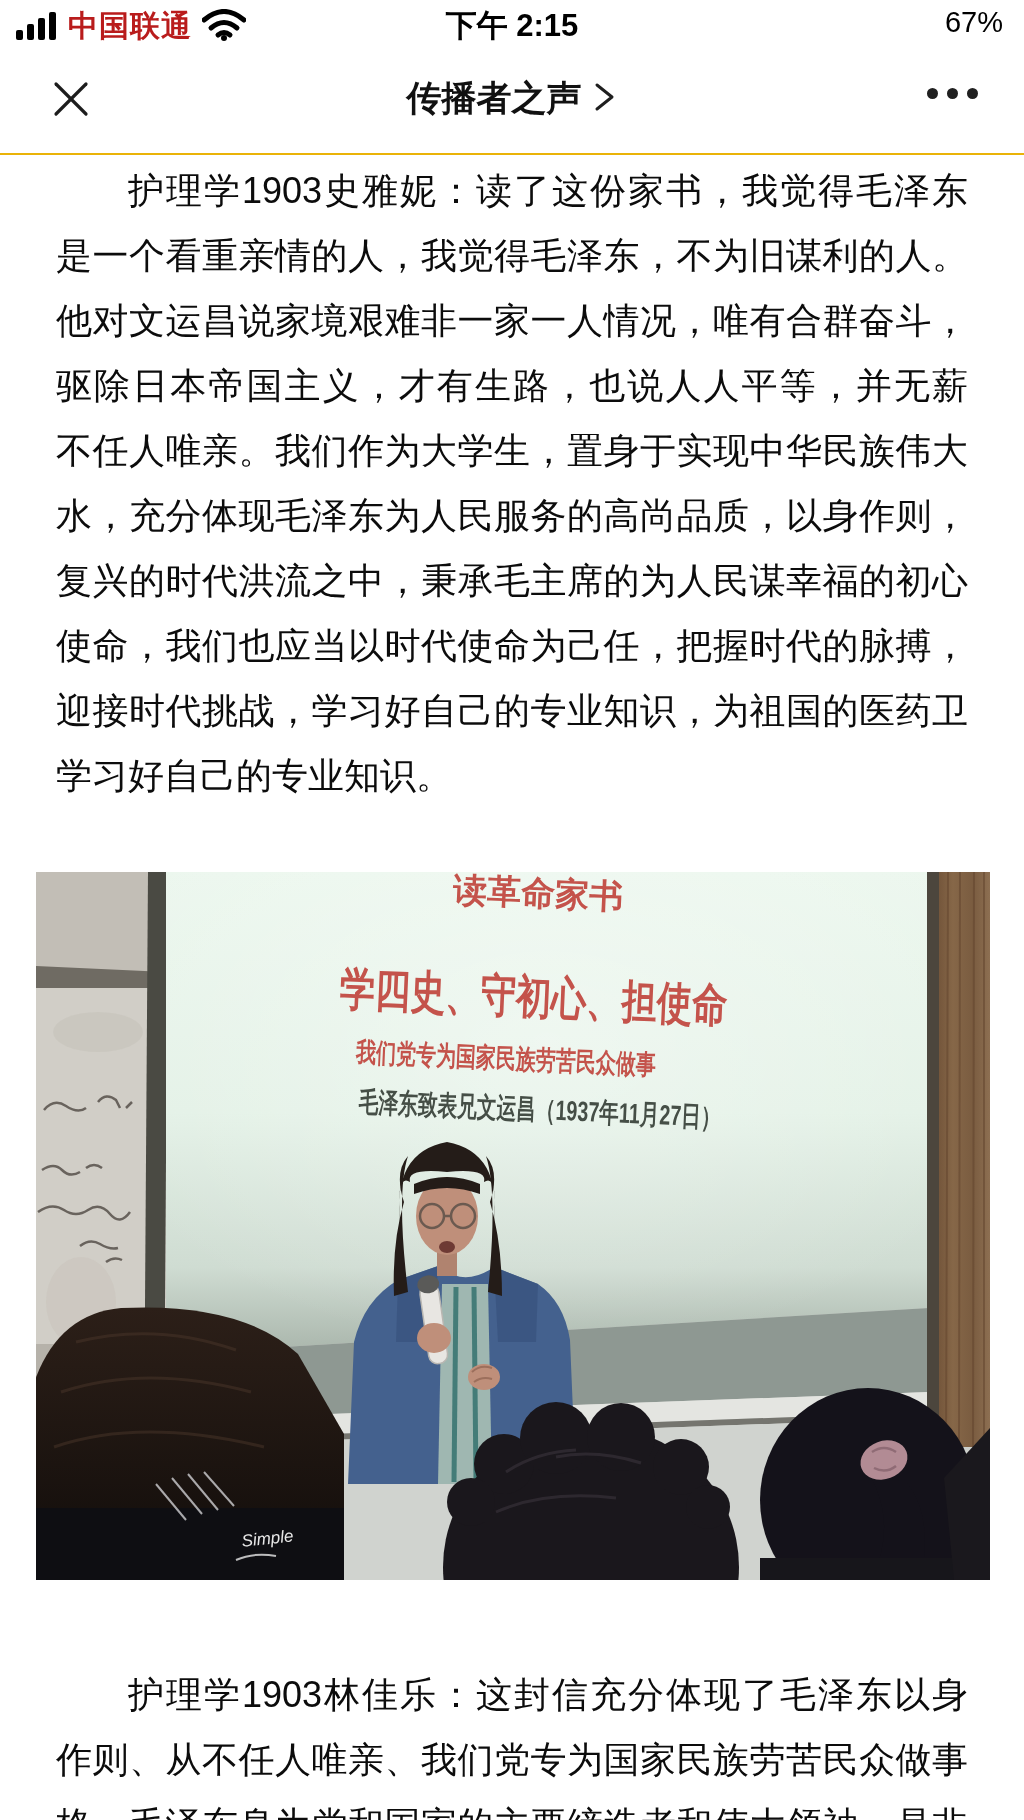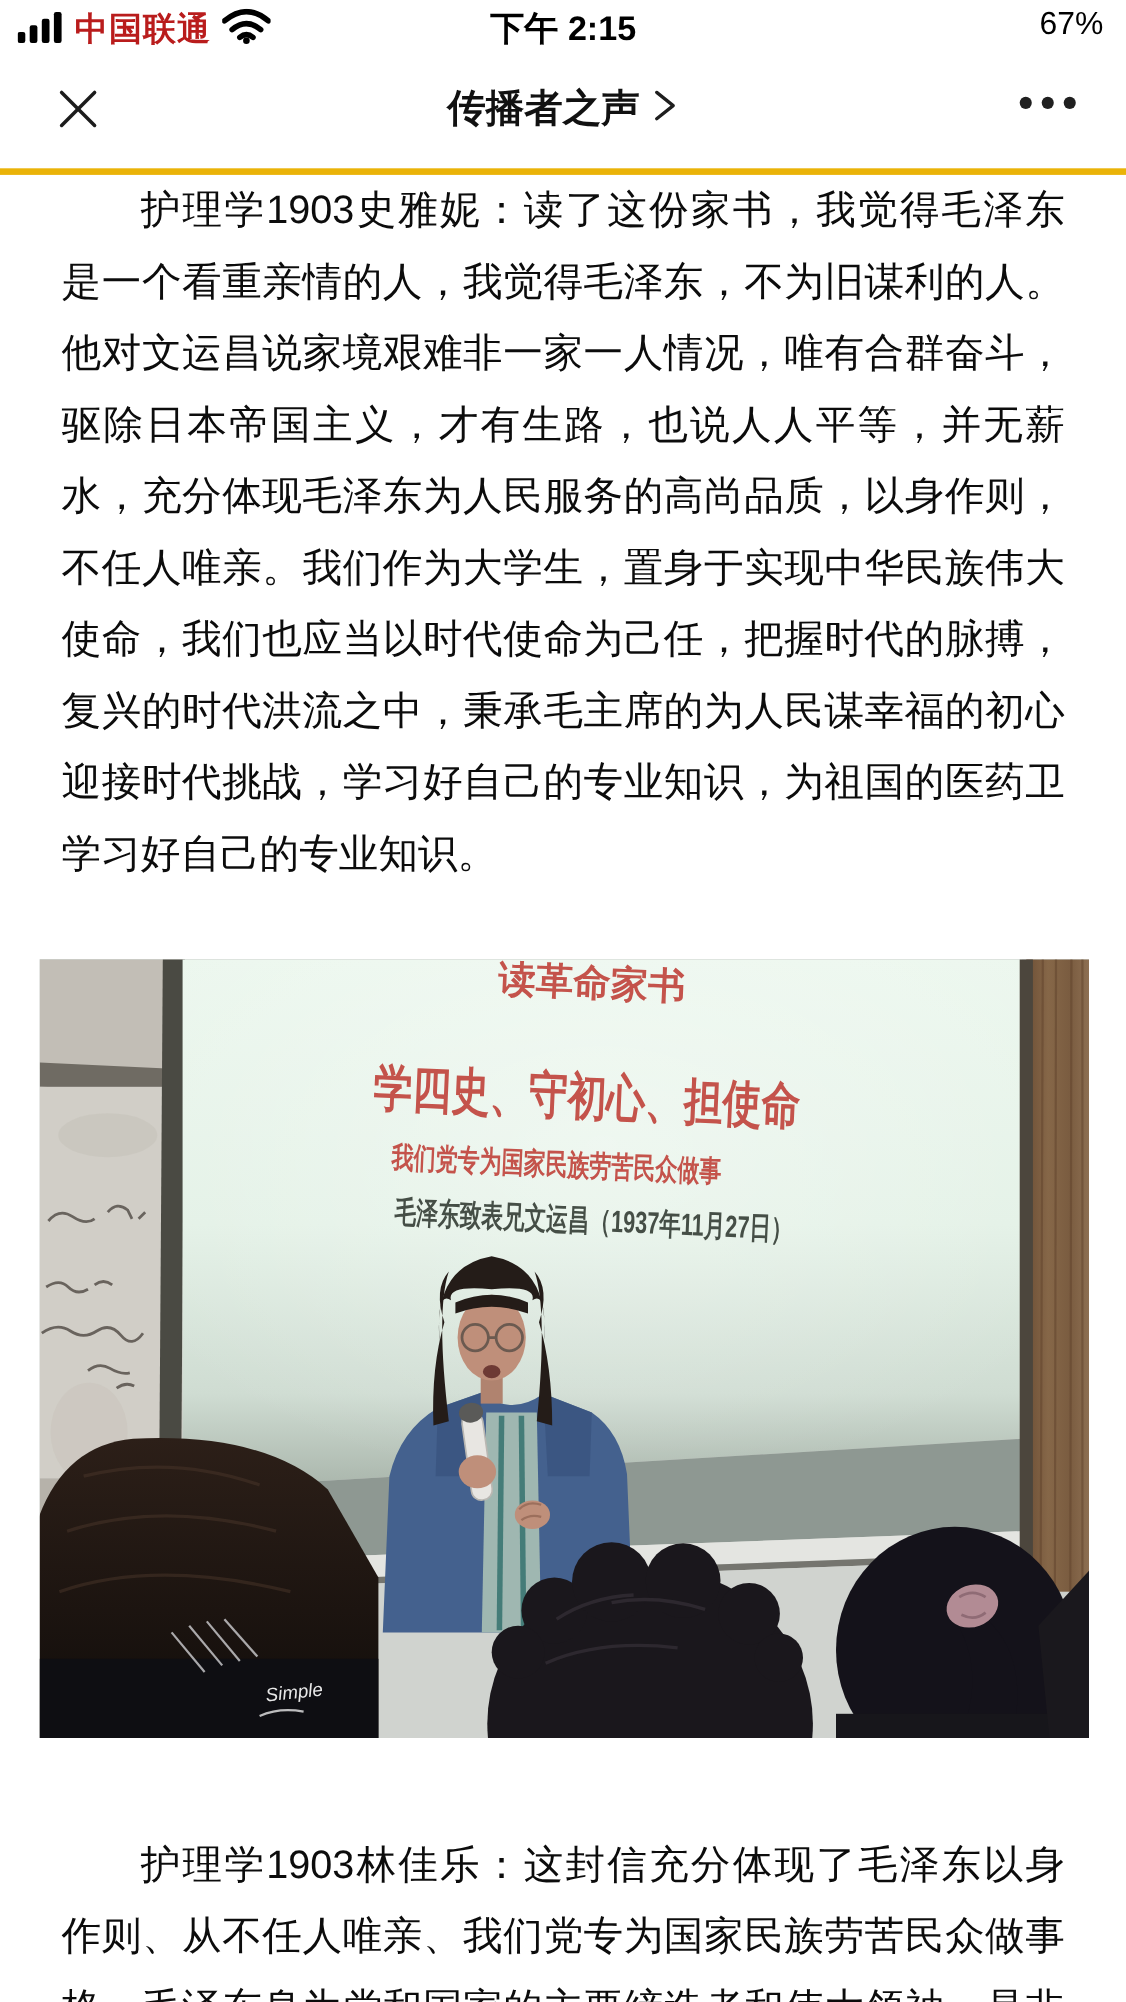--- a/index.html
+++ b/index.html
@@ -17,21 +17,21 @@
            font-size:31px;font-weight:700;color:#000;}
   .sb-right{position:absolute;right:18px;top:6px;display:flex;align-items:center;gap:8px;flex-direction:column;}
   .sb-batt-pct{font-size:29px;font-weight:400;color:#000;}
   .battery{position:relative;width:64px;height:32px;}
   .batt-body{position:absolute;left:0;top:3px;width:52px;height:26px;border:2.5px solid #8b8b90;border-radius:8px;}
   .batt-fill{position:absolute;left:3px;top:6.5px;width:33px;height:19px;border-radius:4px;background:#f6c844;}
   .batt-cap{position:absolute;left:57px;top:11px;width:5px;height:10px;background:#8b8b90;border-radius:0 4px 4px 0;}
   .batt-bolt{position:absolute;left:8px;top:1px;}
   
   .navbar{position:absolute;top:44px;left:0;width:1024px;height:109px;background:#fff;
-          border-bottom:6px solid #eab308;}
+          border-bottom:2px solid #eab308;}
   .nav-close{position:absolute;left:50px;top:34px;width:42px;height:42px;cursor:pointer;}
   .nav-center{position:absolute;left:0;top:0;width:1024px;height:109px;
               display:flex;align-items:center;justify-content:center;gap:10px;}
   .nav-title{font-size:35px;font-weight:700;color:#111;}
   .nav-more{position:absolute;right:46px;top:44px;display:flex;gap:9px;cursor:pointer;}
   .nav-more i{width:11px;height:11px;border-radius:50%;background:#202020;display:block;}
   
   .para{position:absolute;left:56px;width:912px;color:#0c0c0c;font-size:36px;line-height:65px;}
   .tline{height:65px;white-space:nowrap;overflow:hidden;}
   .just{text-align:justify;text-align-last:justify;}
@@ -100,24 +100,24 @@
       <i></i>
       <i></i>
     </div>
 </div>
 
 <div class="para" style="top:158px">
   <div class="tline just indent">护理学1903史雅妮：读了这份家书，我觉得毛泽东</div>
   <div class="tline just">是一个看重亲情的人，我觉得毛泽东，不为旧谋利的人。</div>
   <div class="tline just">他对文运昌说家境艰难非一家一人情况，唯有合群奋斗，</div>
   <div class="tline just">驱除日本帝国主义，才有生路，也说人人平等，并无薪</div>
+  <div class="tline just">不任人唯亲。我们作为大学生，置身于实现中华民族伟大</div>
   <div class="tline just">水，充分体现毛泽东为人民服务的高尚品质，以身作则，</div>
-  <div class="tline just">不任人唯亲。我们作为大学生，置身于实现中华民族伟大</div>
+  <div class="tline just">复兴的时代洪流之中，秉承毛主席的为人民谋幸福的初心</div>
   <div class="tline just">使命，我们也应当以时代使命为己任，把握时代的脉搏，</div>
-  <div class="tline just">复兴的时代洪流之中，秉承毛主席的为人民谋幸福的初心</div>
   <div class="tline just">迎接时代挑战，学习好自己的专业知识，为祖国的医药卫</div>
   <div class="tline">学习好自己的专业知识。</div>
 </div>
 
 <div class="photo">
   <svg width="954" height="708" viewBox="0 0 954 708">
     <defs>
       <linearGradient id="screenGrad" x1="0" y1="0" x2="0" y2="1">
         <stop offset="0" stop-color="#ecf7ee"></stop>
         <stop offset="0.5" stop-color="#e3f1e6"></stop>

